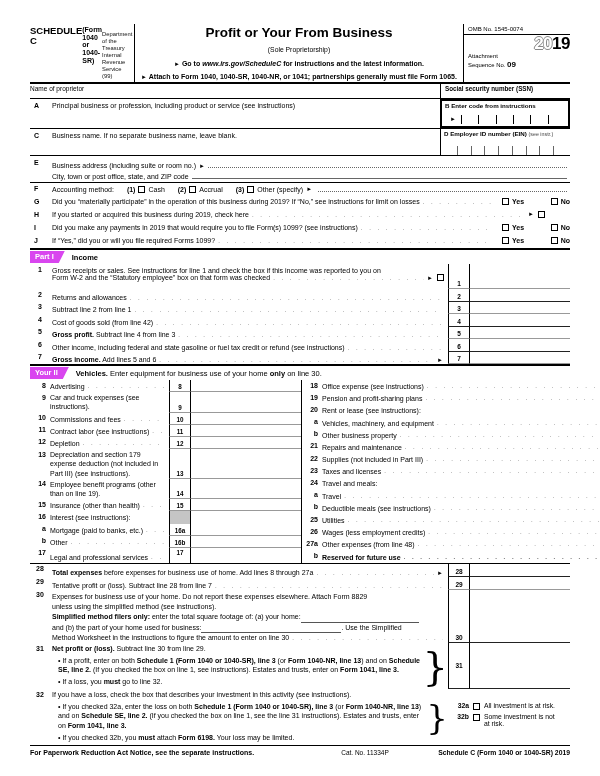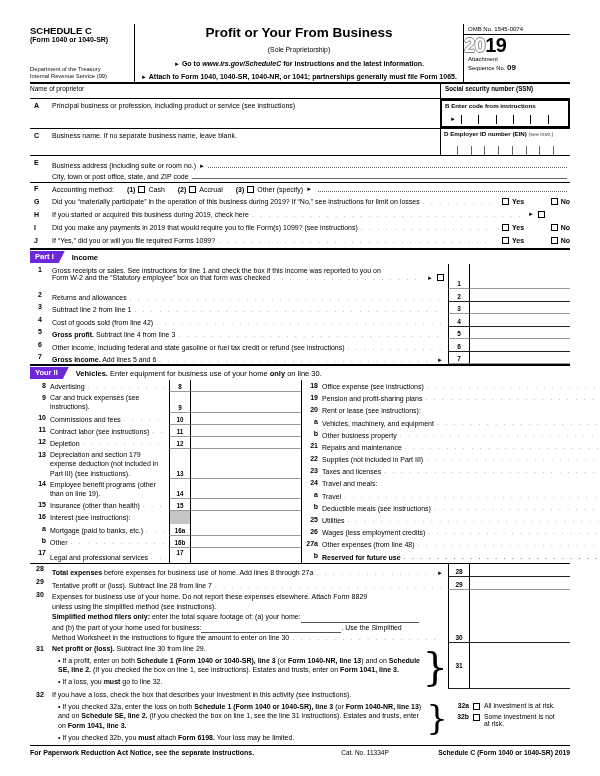--- a/index.html
+++ b/index.html
@@ -10,34 +10,34 @@
   b{font-weight:bold}
   .cb{display:inline-block;width:7px;height:7px;border:1px solid #000;background:#fff;flex:none;vertical-align:middle}
   .arr{display:inline-block;flex:none;font-size:6px;line-height:1}
   .arr::before{content:"\25BA"}
   .leader{flex:1 1 0;min-width:0;overflow:hidden;white-space:nowrap;letter-spacing:2.5px;color:#333;margin:0 3px;align-self:flex-end;font-size:6px}
   .brace::before{content:"}"}
   .brace{font-family:"DejaVu Serif",serif;font-weight:100;color:#000}
 
   
   .hdr{display:flex;border-bottom:2.5px solid #000;min-height:60px}
-  .hdr-l{width:104px;padding:2px 3px 2px 0;display:flex;flex-direction:column}
+  .hdr-l{width:104px;padding:2px 3px 2px 0;display:flex;flex-direction:row}
   .sched{font-weight:bold;font-size:9.5px;line-height:1.05}
   .frm{font-weight:bold;font-size:7px;line-height:1.1}
   .dept{font-size:5.8px;margin-top:auto;line-height:1.2;color:#111}
   .hdr-c{flex:1;border-left:1.5px solid #000;border-right:1px solid #000;text-align:center;
          padding:2px 6px 2px 6px;display:flex;flex-direction:column;justify-content:space-between}
   .title{font-size:13.5px;font-weight:bold;line-height:1.05}
   .subtitle{font-size:6.8px}
   .goto{font-size:7px;font-weight:bold}
   .goto .lnk{font-style:italic}
   .attach{font-size:7px;font-weight:bold}
   .hdr-r{width:106px;display:flex;flex-direction:column}
   .omb{font-size:6px;padding:2px 4px 2px 4px;border-bottom:1px solid #000}
-  .yr{text-align:left;font-size:20px;line-height:1.05;font-weight:bold;letter-spacing:-.5px}
+  .yr{text-align:right;font-size:17px;line-height:1.05;font-weight:bold;letter-spacing:-.5px}
   .yr .o{color:#fff;text-shadow:-0.8px 0 #888,0.8px 0 #888,0 -0.8px #888,0 0.8px #888}
   .att{font-size:5.9px;line-height:1.25;padding:0 4px 1px 4px}
   .att .sq{font-weight:bold;font-size:8px}
 
   
   .row{display:flex}
   .name-row{border-bottom:1px solid #000;min-height:15px}
   .nr-l{flex:1;padding:1px 0;font-size:6.5px}
   .cell-r{width:130px;border-left:1px solid #000;padding:1px 4px;font-size:6.3px;font-weight:bold}
   .idrow{border-bottom:1px solid #000}
@@ -62,21 +62,21 @@
   
   .qrow{display:flex;min-height:13px;padding-top:1.5px;align-items:flex-start}
   .qbody{flex:1;display:flex;align-items:flex-end;overflow:hidden;padding-bottom:1px}
   .fitem{display:flex;align-items:center;gap:3px;margin-right:13px;flex:none}
   .yn{width:74px;flex:none;display:flex;justify-content:space-between;font-weight:bold;padding-left:6px}
   .ynitem{display:flex;align-items:center;gap:3px}
   .hbox{width:46px;flex:none;display:flex;align-items:center;gap:4px;padding-left:4px}
 
   
   .partbar{display:flex;align-items:center;border-top:2px solid #000;min-height:12px;padding:1px 0}
-  .plabel{background:#6d28d9;color:#fff;font-weight:bold;font-size:7.5px;padding:1px 11px 2px 5px;
+  .plabel{background:#d946ef;color:#fff;font-weight:bold;font-size:7.5px;padding:1px 11px 2px 5px;
           clip-path:polygon(0 0,100% 0,calc(100% - 6px) 100%,0 100%);margin-right:7px;flex:none}
   .ptitle{font-size:7.5px}
 
   
   .p1row{display:flex;min-height:12.5px;align-items:stretch}
   .pnum{width:20px;font-weight:bold;text-align:center;flex:none;padding-top:1.5px}
   .ptext{flex:1;display:flex;align-items:flex-end;overflow:hidden;padding:1.5px 2px 1px 2px;min-width:0}
   .pbox{width:22px;flex:none;border-left:1px solid #000;border-right:1px solid #000;font-weight:bold;font-size:6.5px;
         display:flex;align-items:flex-end;justify-content:center;padding-bottom:1px}
   .pamt{width:100px;flex:none}

